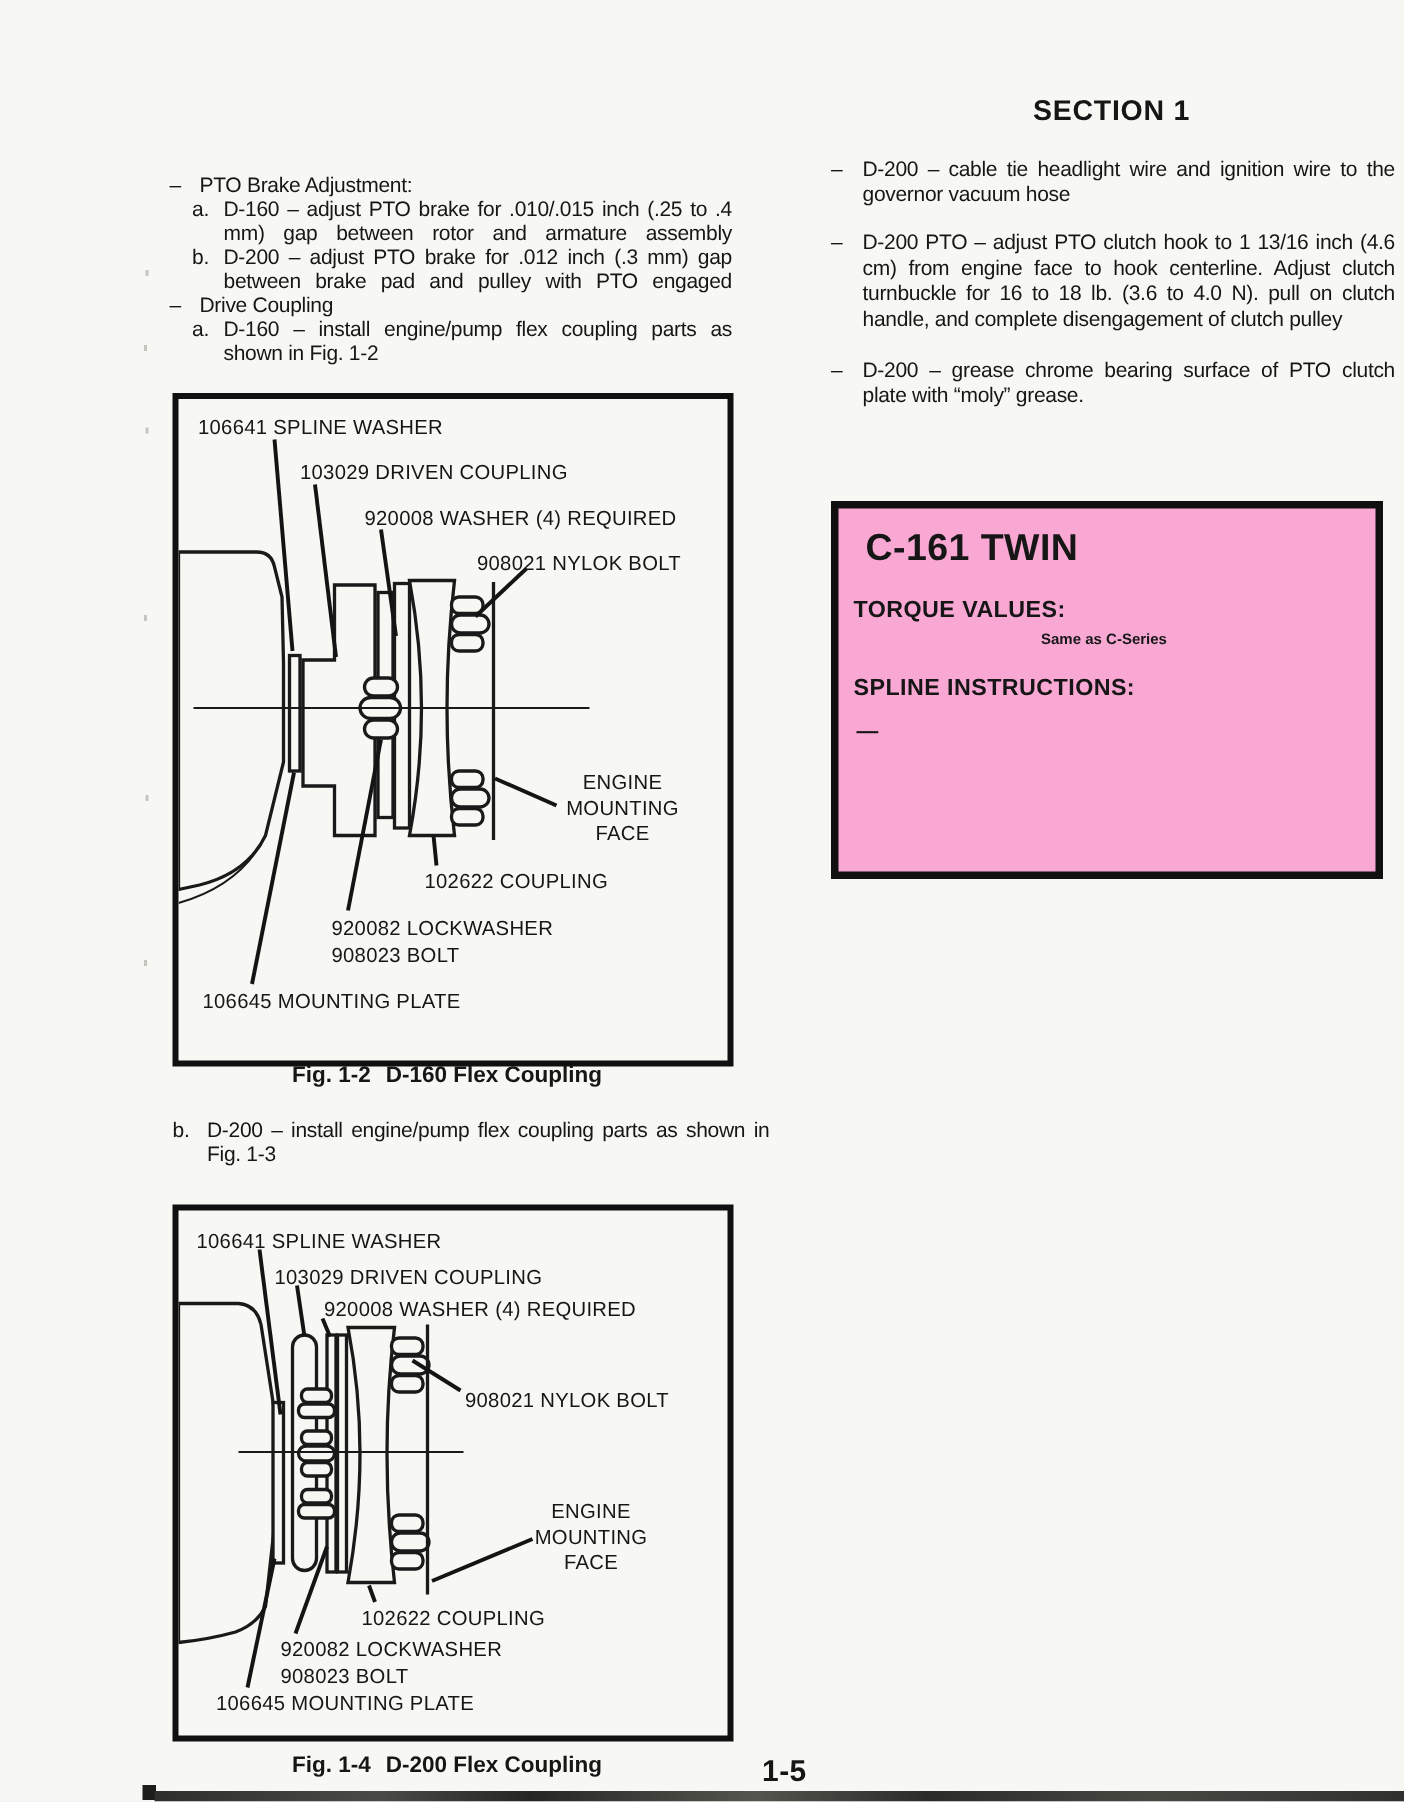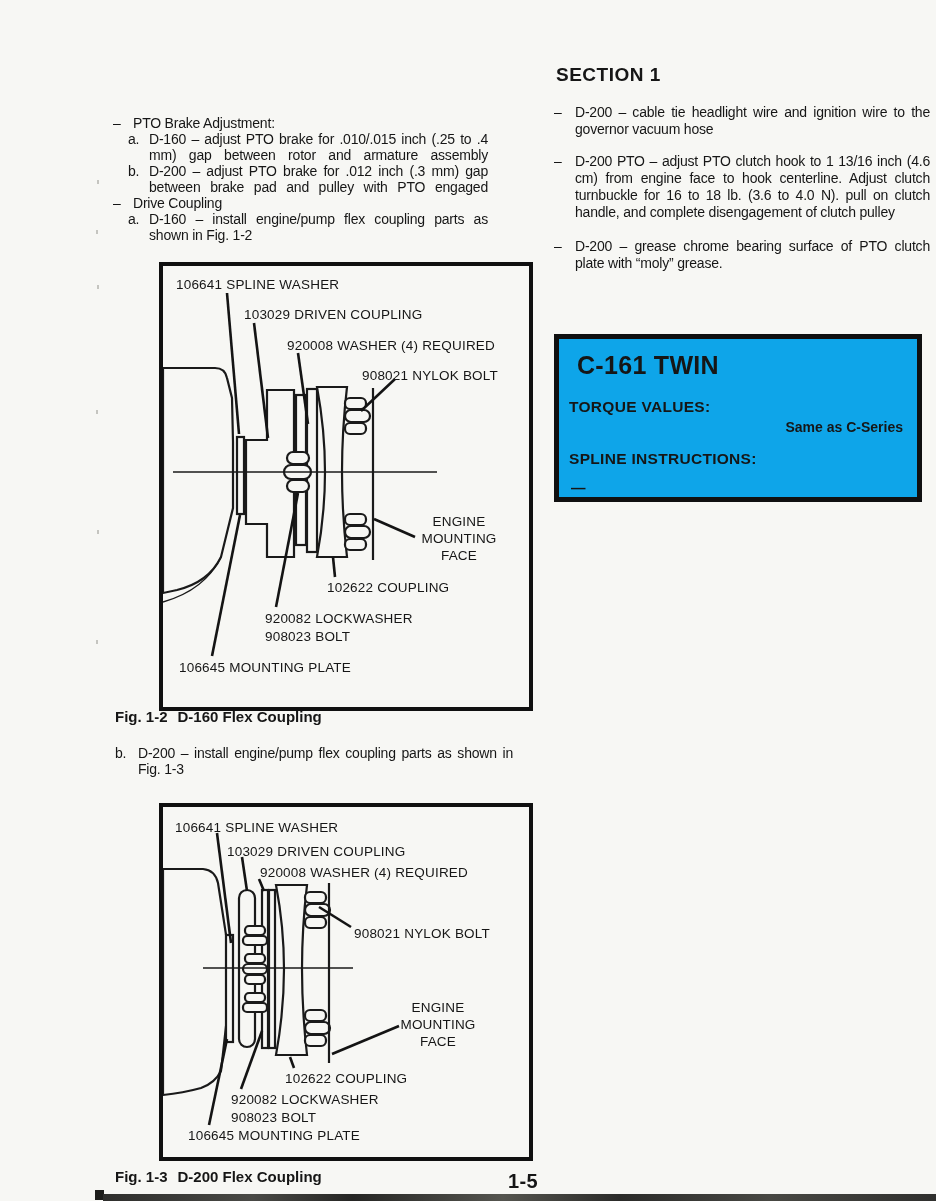--- a/index.html
+++ b/index.html
@@ -6,59 +6,59 @@
   body{background:#e8e8e6;}
   .page{
     position:relative; width:936px; height:1201px;
     background:#f7f7f4; color:#161616; overflow:hidden;
     font-family:"Liberation Sans", sans-serif;
     -webkit-font-smoothing:antialiased;
   }
   
   .section-header{
     position:absolute; top:64px; left:556px; width:370px;
-    text-align:left; font-size:19px; font-weight:bold; letter-spacing:.5px;
+    text-align:center; font-size:19px; font-weight:bold; letter-spacing:.5px;
   }
   
   .col{position:absolute; font-size:14px; line-height:16px; letter-spacing:-.2px;}
   .col-left{left:113px; top:115px; width:375px;}
   .col-right{left:554px; top:104px; width:376px; line-height:17px;}
   .li{position:relative; text-align:justify;}
   .li .mk{position:absolute; left:0; top:0;}
   .li-top{padding-left:20px;}
   .li-sub{padding-left:36px;}
   .li-sub .mk{left:15px;}
   .li-sub0{padding-left:25px;}
   .li-sub0 .mk{left:2px;}
   .just-last{text-align-last:justify;}
   .rc-li{position:relative; padding-left:21px; text-align:justify; margin-bottom:15px;}
   .rc-li .mk{position:absolute; left:0; top:0;}
   .rc-li:last-child{margin-bottom:0;}
   .rc-li.sp{margin-bottom:17px;}
   
-  .figbox{position:absolute; left:115px; width:366px; border:4px solid #101010; background:#f7f7f4;margin-left:44px;}
+  .figbox{position:absolute; left:115px; width:366px; border:4px solid #101010; background:#f7f7f4;}
   .figbox-12{top:262px; height:441px;}
   .figbox-13{top:803px; height:350px;}
   .figbox svg{position:absolute; left:0; top:0;}
   .flabel{position:absolute; font-size:13.5px; line-height:17px; letter-spacing:.2px; white-space:nowrap;}
   .flabel.wrap{white-space:normal; text-align:center;}
-  .caption{position:absolute; left:115px; width:366px; font-weight:bold; font-size:15px;}
+  .caption{position:absolute; left:115px; width:366px; text-align:center; font-weight:bold; font-size:15px;}
   .cap-12{top:708px;} .cap-13{top:1168px;}
   .caption .gap{display:inline-block; width:10px;}
   .para-b200{position:absolute; left:113px; top:745px; width:375px; font-size:14px; line-height:16px; letter-spacing:-.2px;}
   .page-number{position:absolute; left:508px; top:1170px; font-size:20px; font-weight:bold; letter-spacing:.3px;}
   
   .c161{
-    position:absolute; left:554px; top:334px; width:368px; height:168px;
-    border:5px solid #101010; box-sizing:border-box; background:#0ea5e9;
+    position:absolute; left:554px; top:334px; width:368px; height:252px;
+    border:5px solid #101010; box-sizing:border-box; background:#f9a8d4;
     padding:10px 14px 0 10px;
   }
   .c161-title{font-size:25px; font-weight:bold; letter-spacing:.3px; margin:2px 0 0 8px;}
   .c161-h{margin-top:16px; font-weight:bold; font-size:15.5px; letter-spacing:.3px; line-height:21px;}
-  .c161-v{text-align:right; font-weight:bold; font-size:14px; line-height:20px;}
+  .c161-v{text-align:center; font-weight:bold; font-size:10px; line-height:20px;}
   .c161-h2{margin-top:11px;}
   .c161-note{position:relative; margin-top:10px; padding-left:36px; padding-right:4px;
     font-weight:bold; font-size:14.5px; line-height:18px; text-align:justify; letter-spacing:-.1px;}
   .c161-note .mk{position:absolute; left:2px; top:0;}
   
   .scan-bar{position:absolute; left:103px; top:1194px; width:833px; height:7px;
     background:linear-gradient(90deg,#2e2e2c 0%,#4a4a46 18%,#262624 30%,#55554f 48%,#2b2b29 62%,#484843 80%,#30302e 100%);}
   .scan-tick{position:absolute; left:95px; top:1190px; width:9px; height:10px; background:#1d1d1b;}
   .edge-dot{position:absolute; width:2px; height:4px; background:#c5c5c0;}
   svg .ink{stroke:#1a1a1a; fill:none; stroke-width:2.2;}
@@ -206,21 +206,21 @@
     <div class="flabel" style="left:64px; top:36px;">103029 DRIVEN COUPLING</div>
     <div class="flabel" style="left:97px; top:57px;">920008 WASHER (4) REQUIRED</div>
     <div class="flabel" style="left:191px; top:118px;">908021 NYLOK BOLT</div>
     <div class="flabel wrap" style="left:225px; top:192px; width:100px;">ENGINE MOUNTING FACE</div>
     <div class="flabel" style="left:122px; top:263px;">102622 COUPLING</div>
     <div class="flabel" style="left:68px; top:284px;">920082 LOCKWASHER</div>
     <div class="flabel" style="left:68px; top:302px;">908023 BOLT</div>
     <div class="flabel" style="left:25px; top:320px;">106645 MOUNTING PLATE</div>
   </div>
   <div class="caption cap-13">
-    <span>Fig. 1-3</span><span class="gap"></span><span>D-200 Flex Coupling</span>
+    <span>Fig. 1-4</span><span class="gap"></span><span>D-200 Flex Coupling</span>
   </div>
 
   <div class="page-number">1-5</div>
 
   <div class="col col-right">
     <div class="rc-li">
       <span class="mk">–</span>
       <span>D-200 – cable tie headlight wire and ignition wire to the governor vacuum hose</span>
     </div>
     <div class="rc-li sp">

